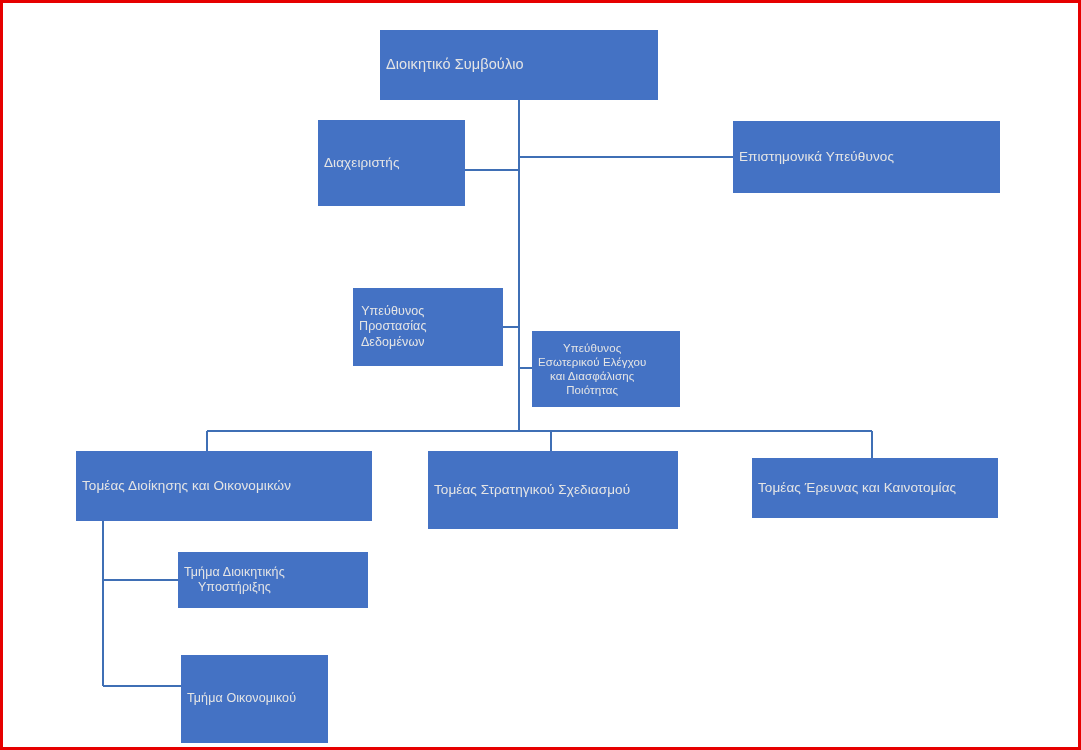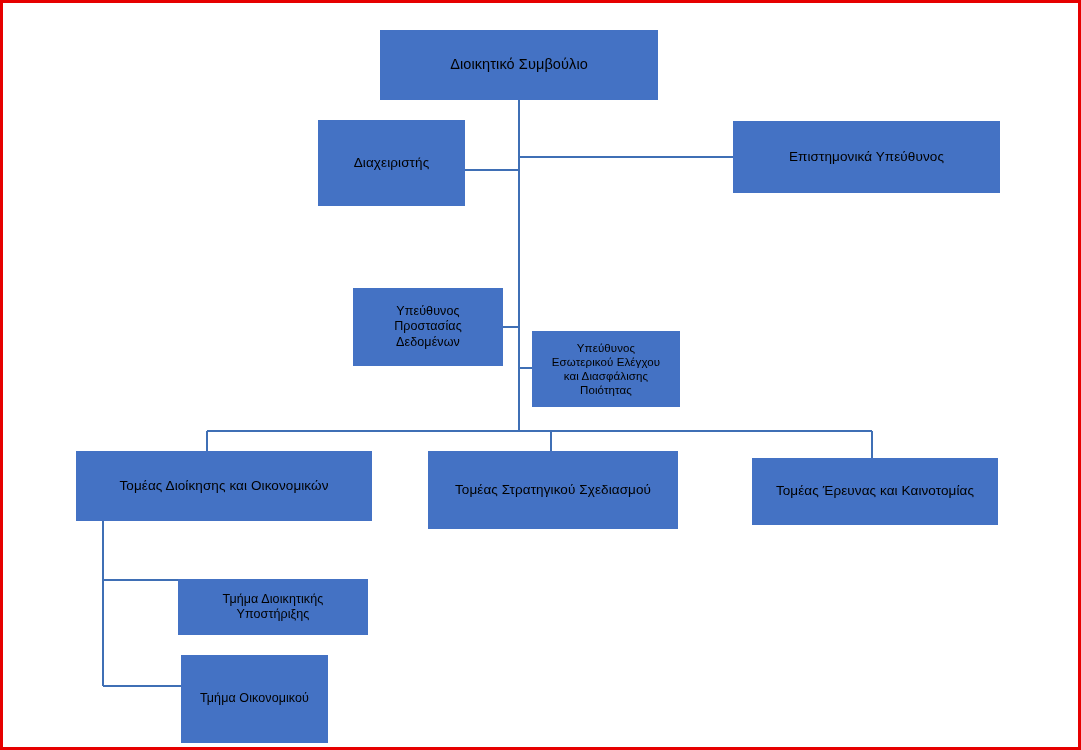--- a/index.html
+++ b/index.html
@@ -42,24 +42,23 @@
     width: 1081px;
     height: 750px;
     z-index: 1;
   }
 
   .node {
     position: absolute;
     z-index: 5;
     box-sizing: border-box;
     background: #4472c4;
-    color: #000000;
+    color: #e5e5e5;
     display: flex;
     align-items: center;
-    justify-content: center;
     text-align: center;
     line-height: 1.22;
     padding: 2px 6px;
     letter-spacing: 0.1px;
   }
   .node .label {
     display: block;
     white-space: pre-line;
   }
 
@@ -123,25 +122,25 @@
   </div>
 
   <div class="node fs-14" style="left:76px; top:451px; width:296px; height:70px;">
     <span class="label">Τομέας Διοίκησης και Οικονομικών</span>
   </div>
 
   <div class="node fs-14" style="left:428px; top:451px; width:250px; height:78px;">
     <span class="label">Τομέας Στρατηγικού Σχεδιασμού</span>
   </div>
 
-  <div class="node fs-14" style="left:752px; top:458px; width:246px; height:67px;">
+  <div class="node fs-14" style="left:752px; top:458px; width:246px; height:60px;">
     <span class="label">Τομέας Έρευνας και Καινοτομίας</span>
   </div>
 
-  <div class="node fs-13" style="left:178px; top:552px; width:190px; height:56px;margin-top:27px;">
+  <div class="node fs-13" style="left:178px; top:552px; width:190px; height:56px;">
     <span class="label">Τμήμα Διοικητικής
 Υποστήριξης</span>
   </div>
 
   <div class="node fs-13" style="left:181px; top:655px; width:147px; height:88px;">
     <span class="label">Τμήμα Οικονομικού</span>
   </div>
 
   <div id="frame"></div>
 </div>

